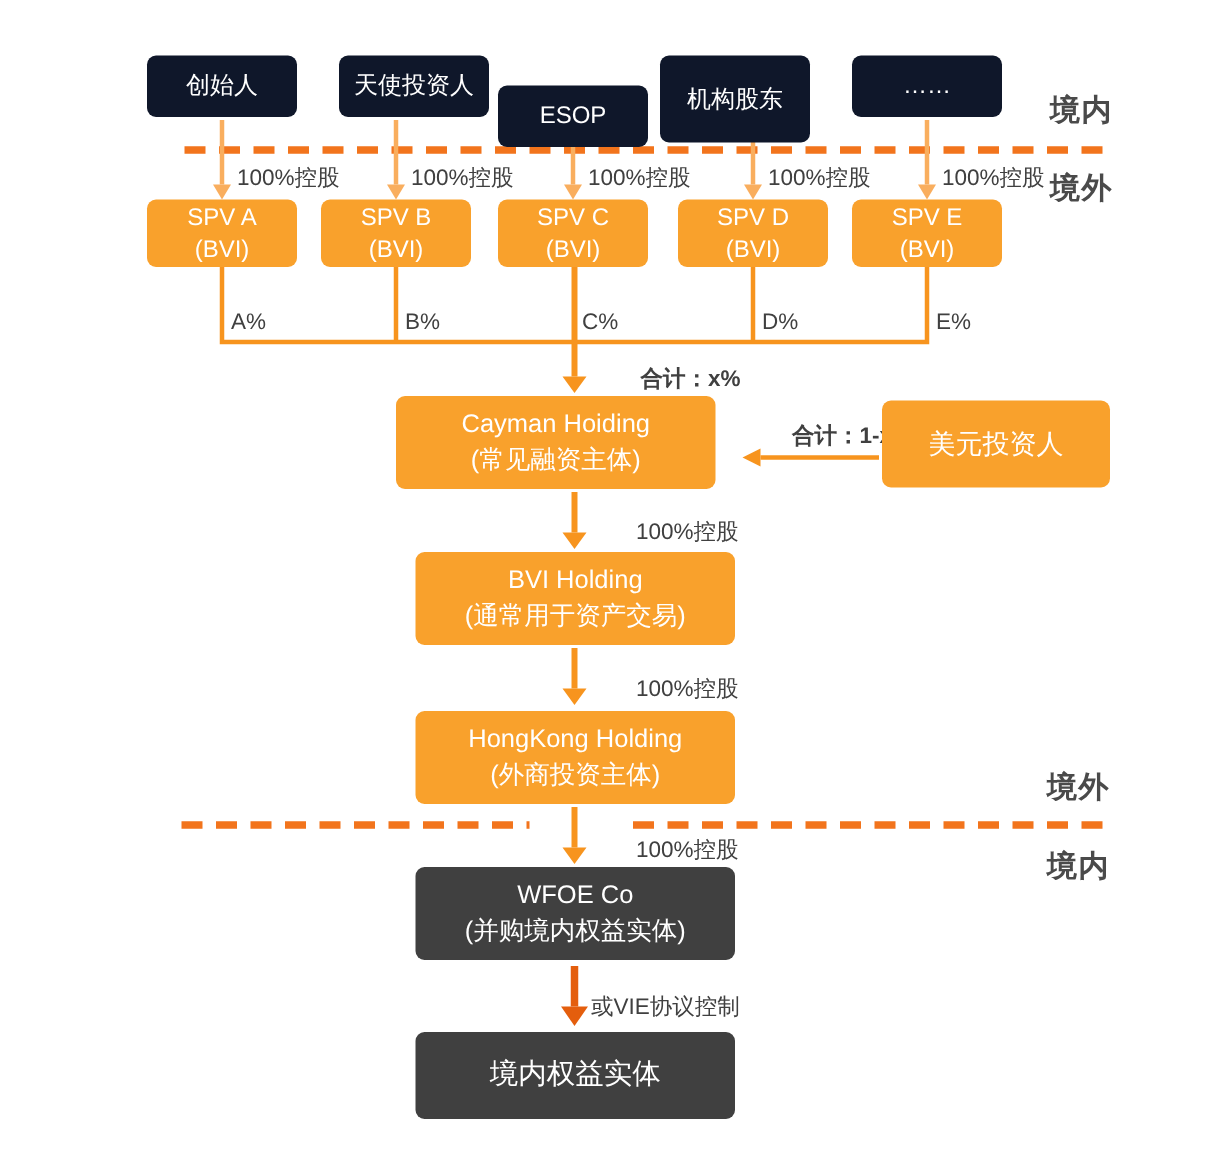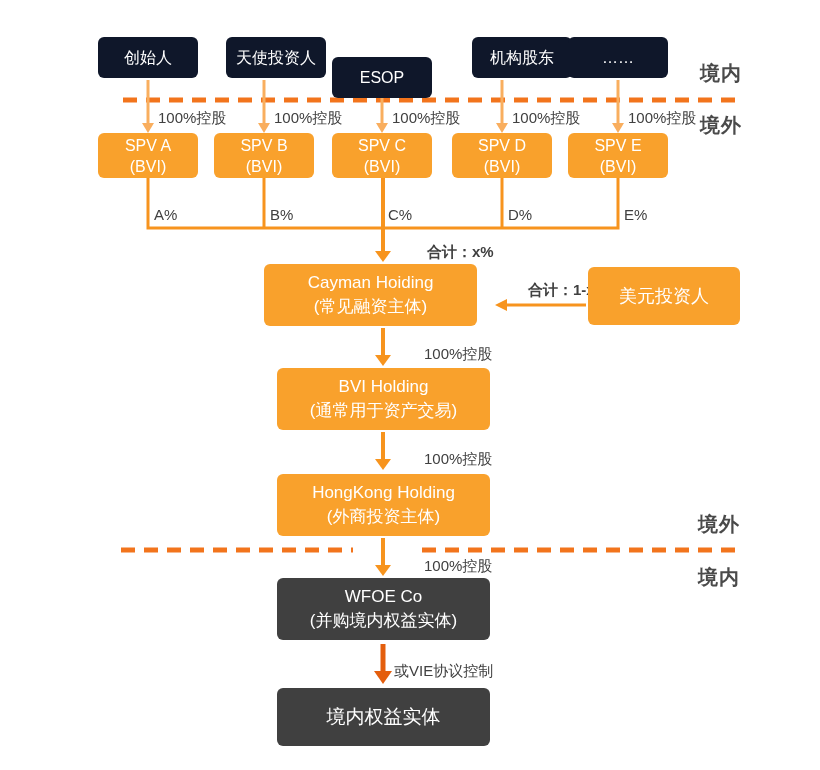--- a/index.html
+++ b/index.html
@@ -77,21 +77,21 @@
 
   <div class="box box-light t16" style="left:98px;  top:37px; width:100px; height:41px;">
     <span>创始人</span>
   </div>
   <div class="box box-light t16" style="left:226px; top:37px; width:100px; height:41px;">
     <span>天使投资人</span>
   </div>
   <div class="box box-light t16" style="left:332px; top:37px; width:100px; height:41px;margin-top:20px;">
     <span>ESOP</span>
   </div>
-  <div class="box box-light t16" style="left:472px; top:37px; width:100px; height:41px;">
+  <div class="box box-light t16" style="left:440px; top:37px; width:100px; height:58px;">
     <span>机构股东</span>
   </div>
   <div class="box box-light t16" style="left:568px; top:37px; width:100px; height:41px;">
     <span>……</span>
   </div>
 
   <div class="region" style="left:700px; top:60px;">境内</div>
   <div class="region" style="left:700px; top:112px;">境外</div>
   <div class="region" style="left:698px; top:511px;">境外</div>
   <div class="region" style="left:698px; top:564px;">境内</div>

